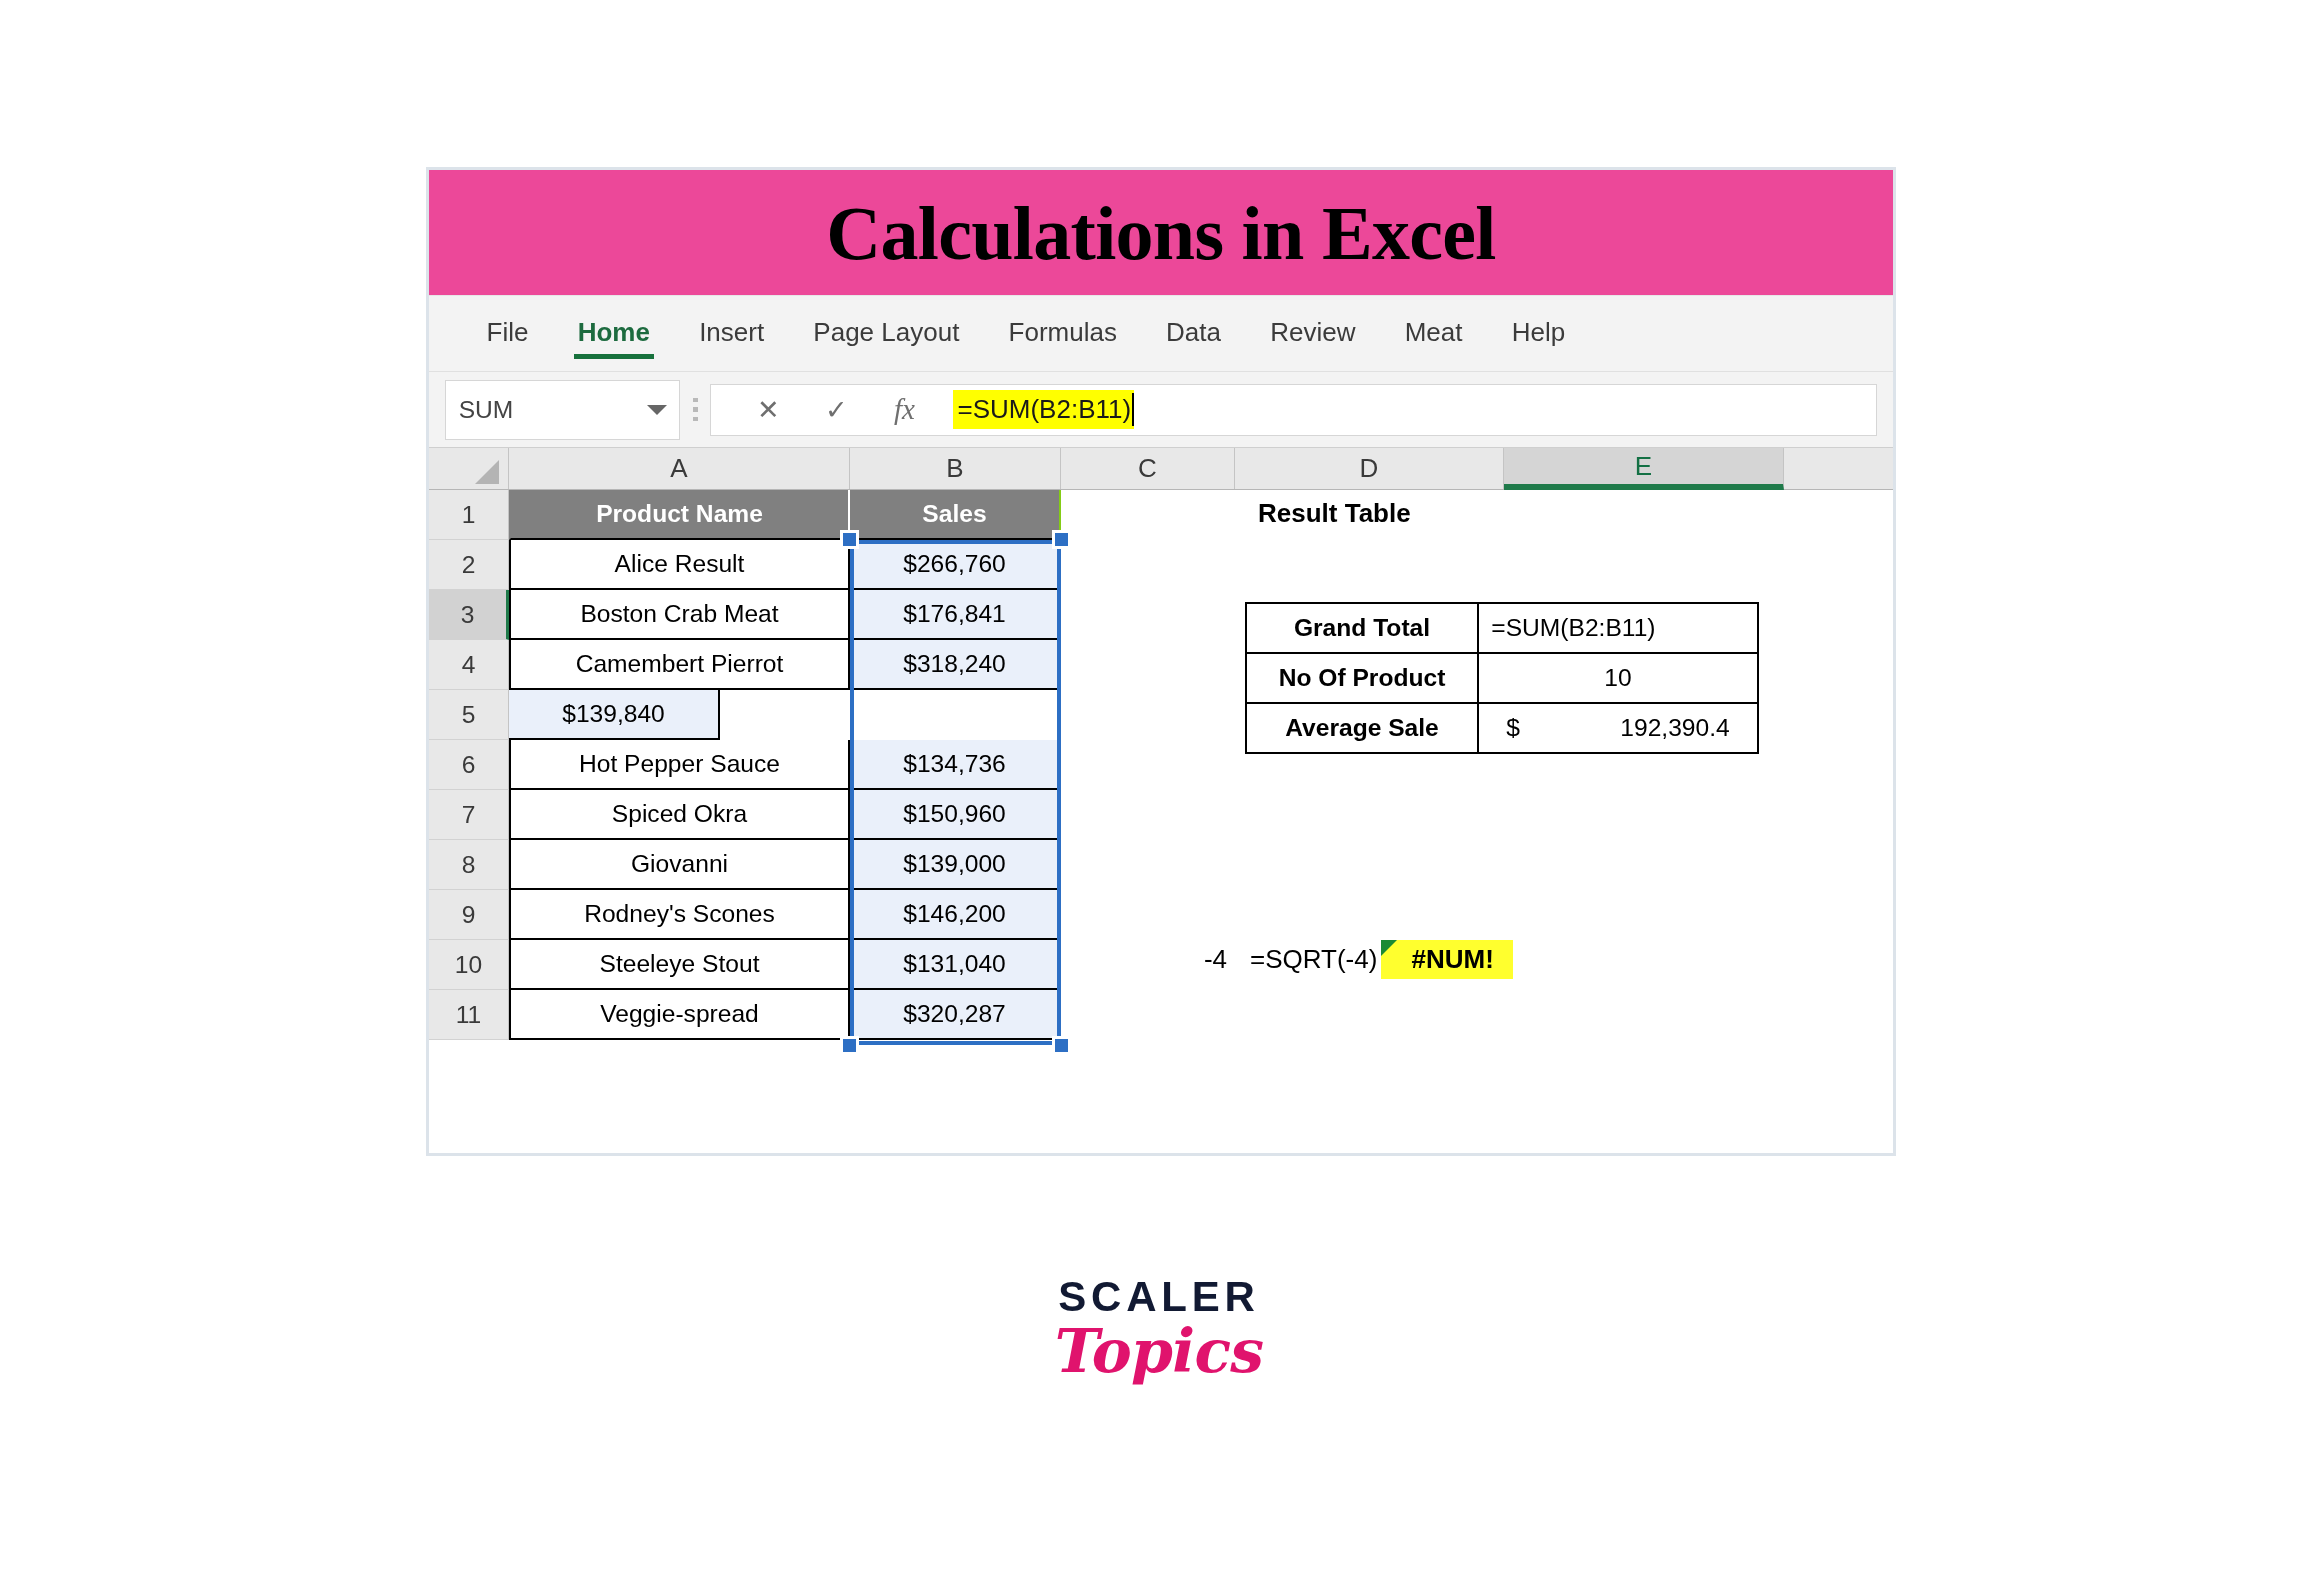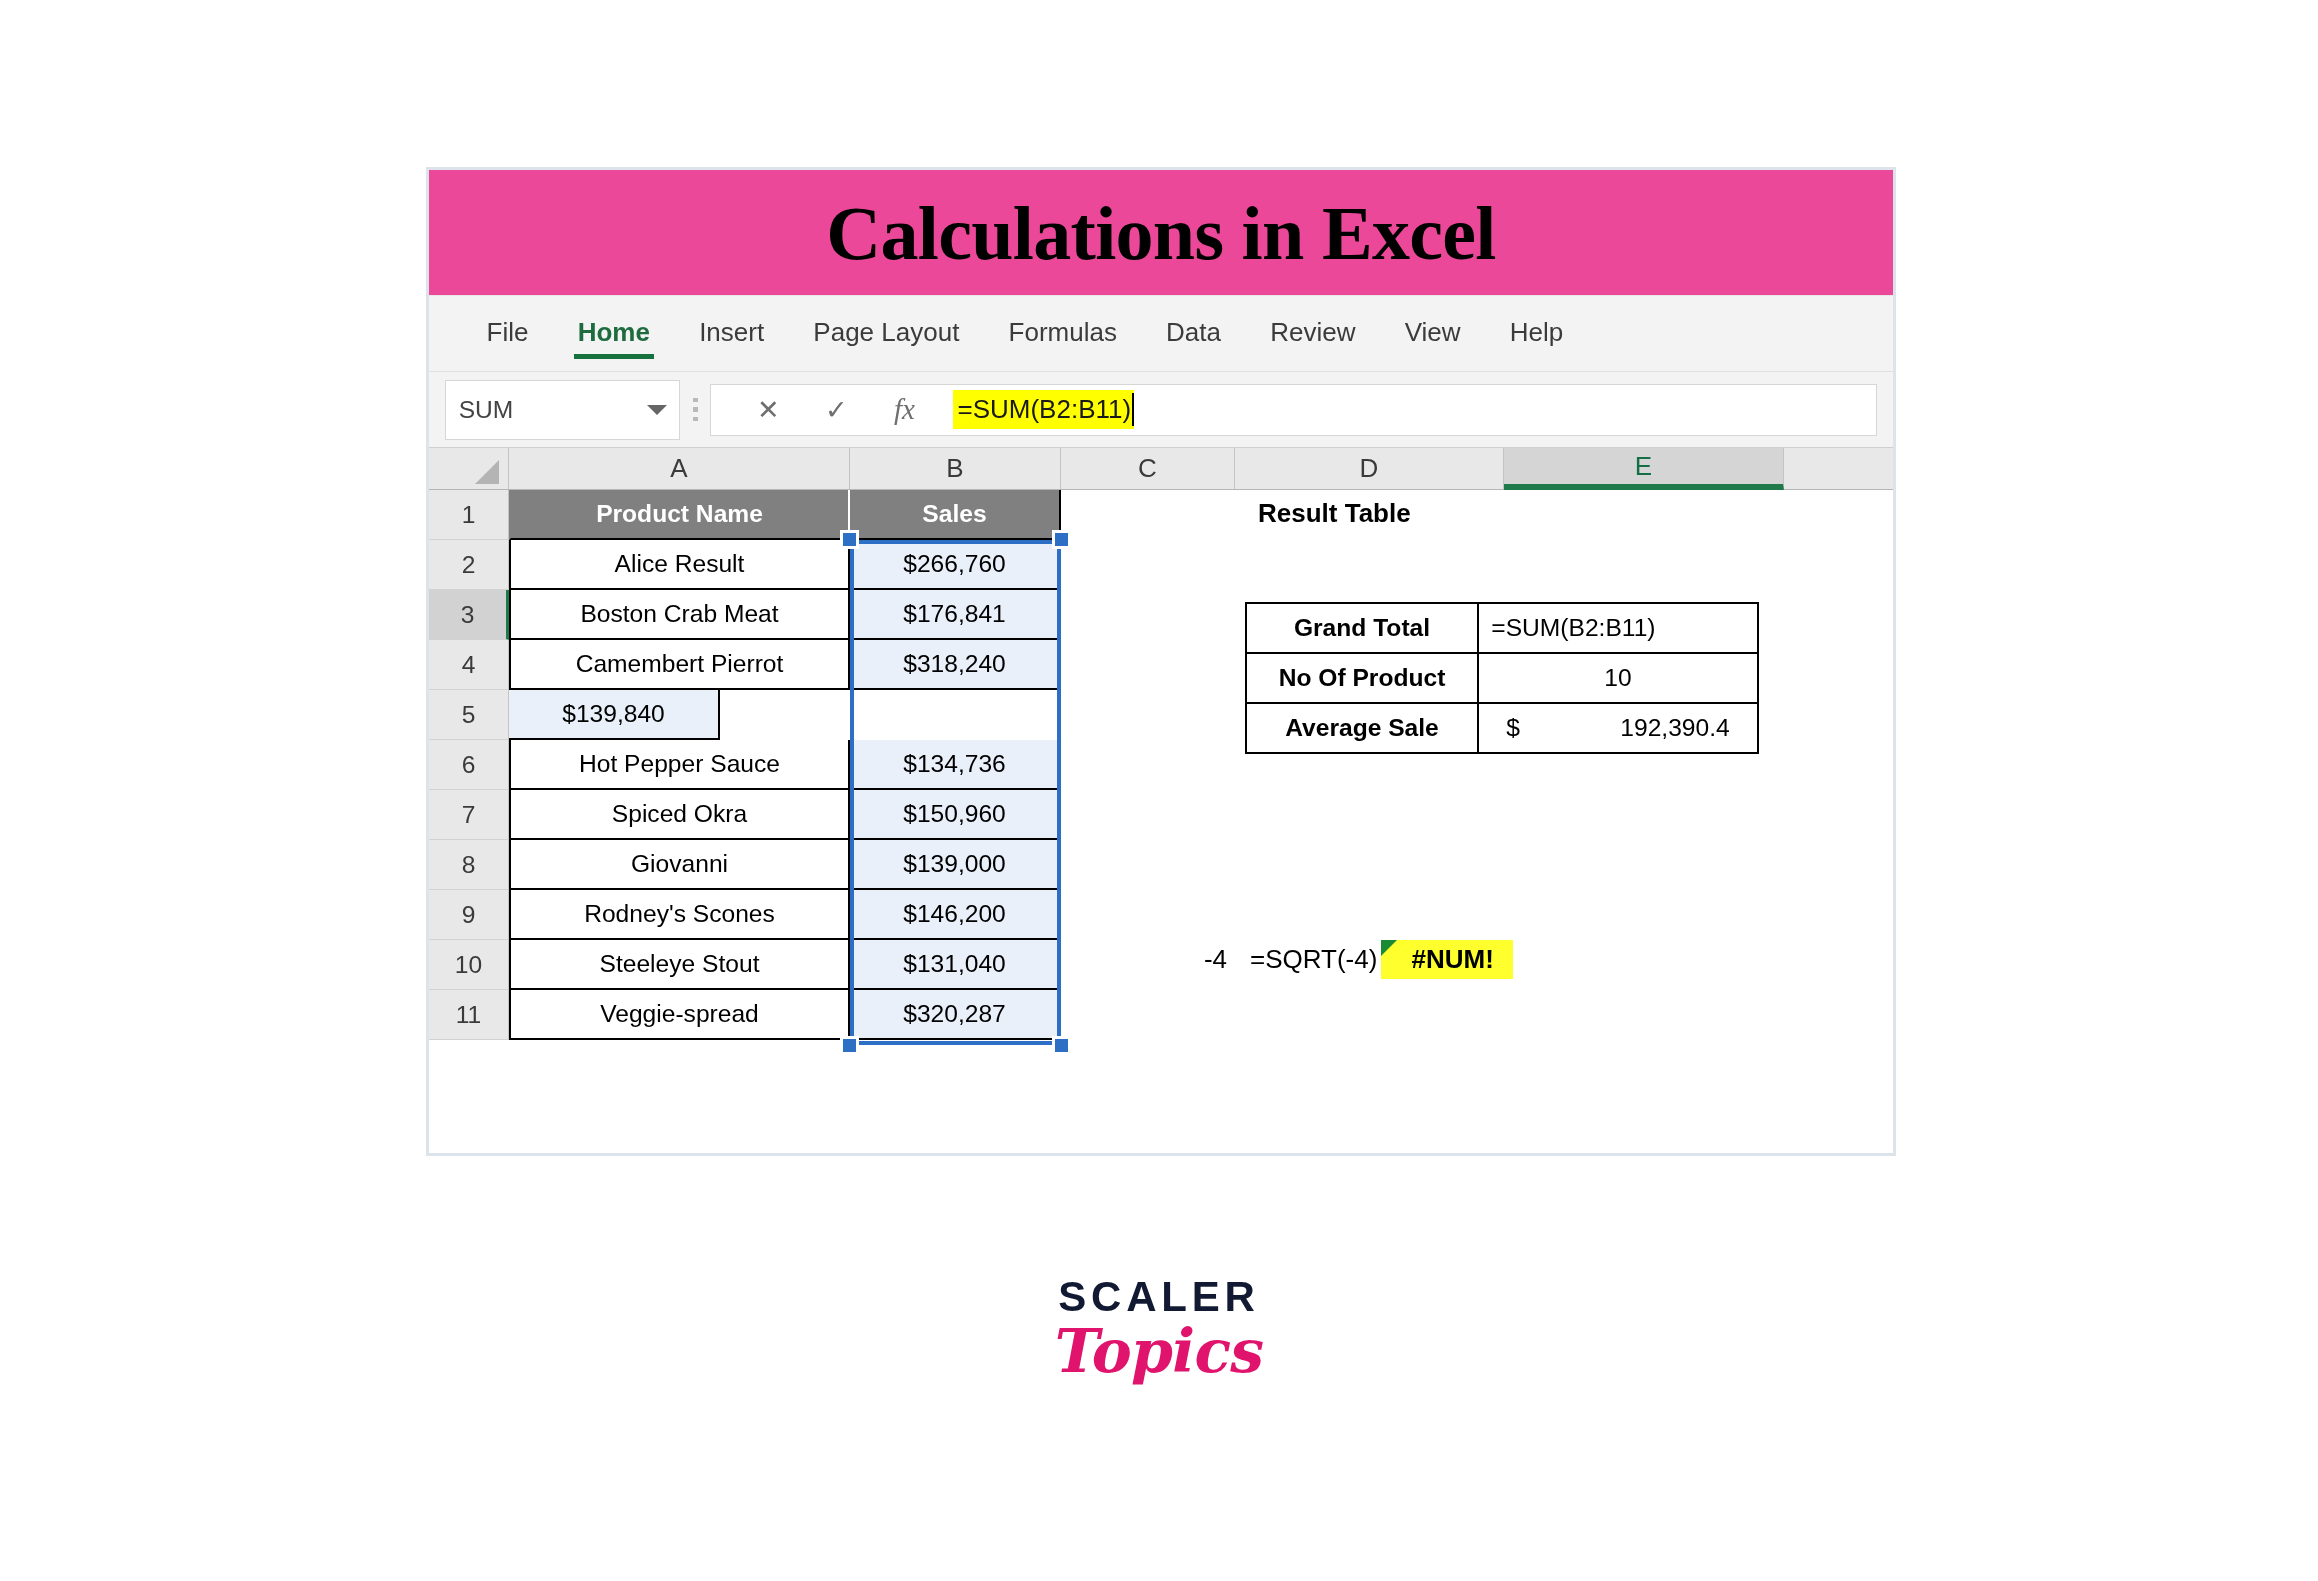--- a/index.html
+++ b/index.html
@@ -247,21 +247,21 @@
     border-bottom: 2px solid #000;
     justify-content: center;
   }
   .hdr-cell {
     background: #808080;
     color: #ffffff;
     font-weight: bold;
     border-bottom: 2px solid #000;
   }
   .hdr-cell.cell-a { border-left: 2px solid #808080; border-right: 2px solid #ffffff; }
-  .hdr-cell.cell-b { border-right: 2px solid #000000; }
+  .hdr-cell.cell-b { border-right: 2px solid #84cc16; }
   .sel-fill { background: #eaf0fa; }
 
   .cell-c { width: 174px; }
   .cell-d { width: 269px; }
   .cell-e { width: 280px; }
 
   
   #sel-rect {
     position: absolute;
     left: 421px;
@@ -381,21 +381,21 @@
     </div>
 
     <div id="ribbon">
       <div class="ribbon-tab">File</div>
       <div class="ribbon-tab active">Home</div>
       <div class="ribbon-tab">Insert</div>
       <div class="ribbon-tab">Page Layout</div>
       <div class="ribbon-tab">Formulas</div>
       <div class="ribbon-tab">Data</div>
       <div class="ribbon-tab">Review</div>
-      <div class="ribbon-tab">View</div>
+      <div class="ribbon-tab">Meat</div>
       <div class="ribbon-tab">Help</div>
     </div>
 
     <div id="formula-bar">
       <div id="name-box">
         <span id="name-box-text">SUM</span>
         <span class="caret-down"></span>
       </div>
       <div id="dots-sep">
           <i></i>

